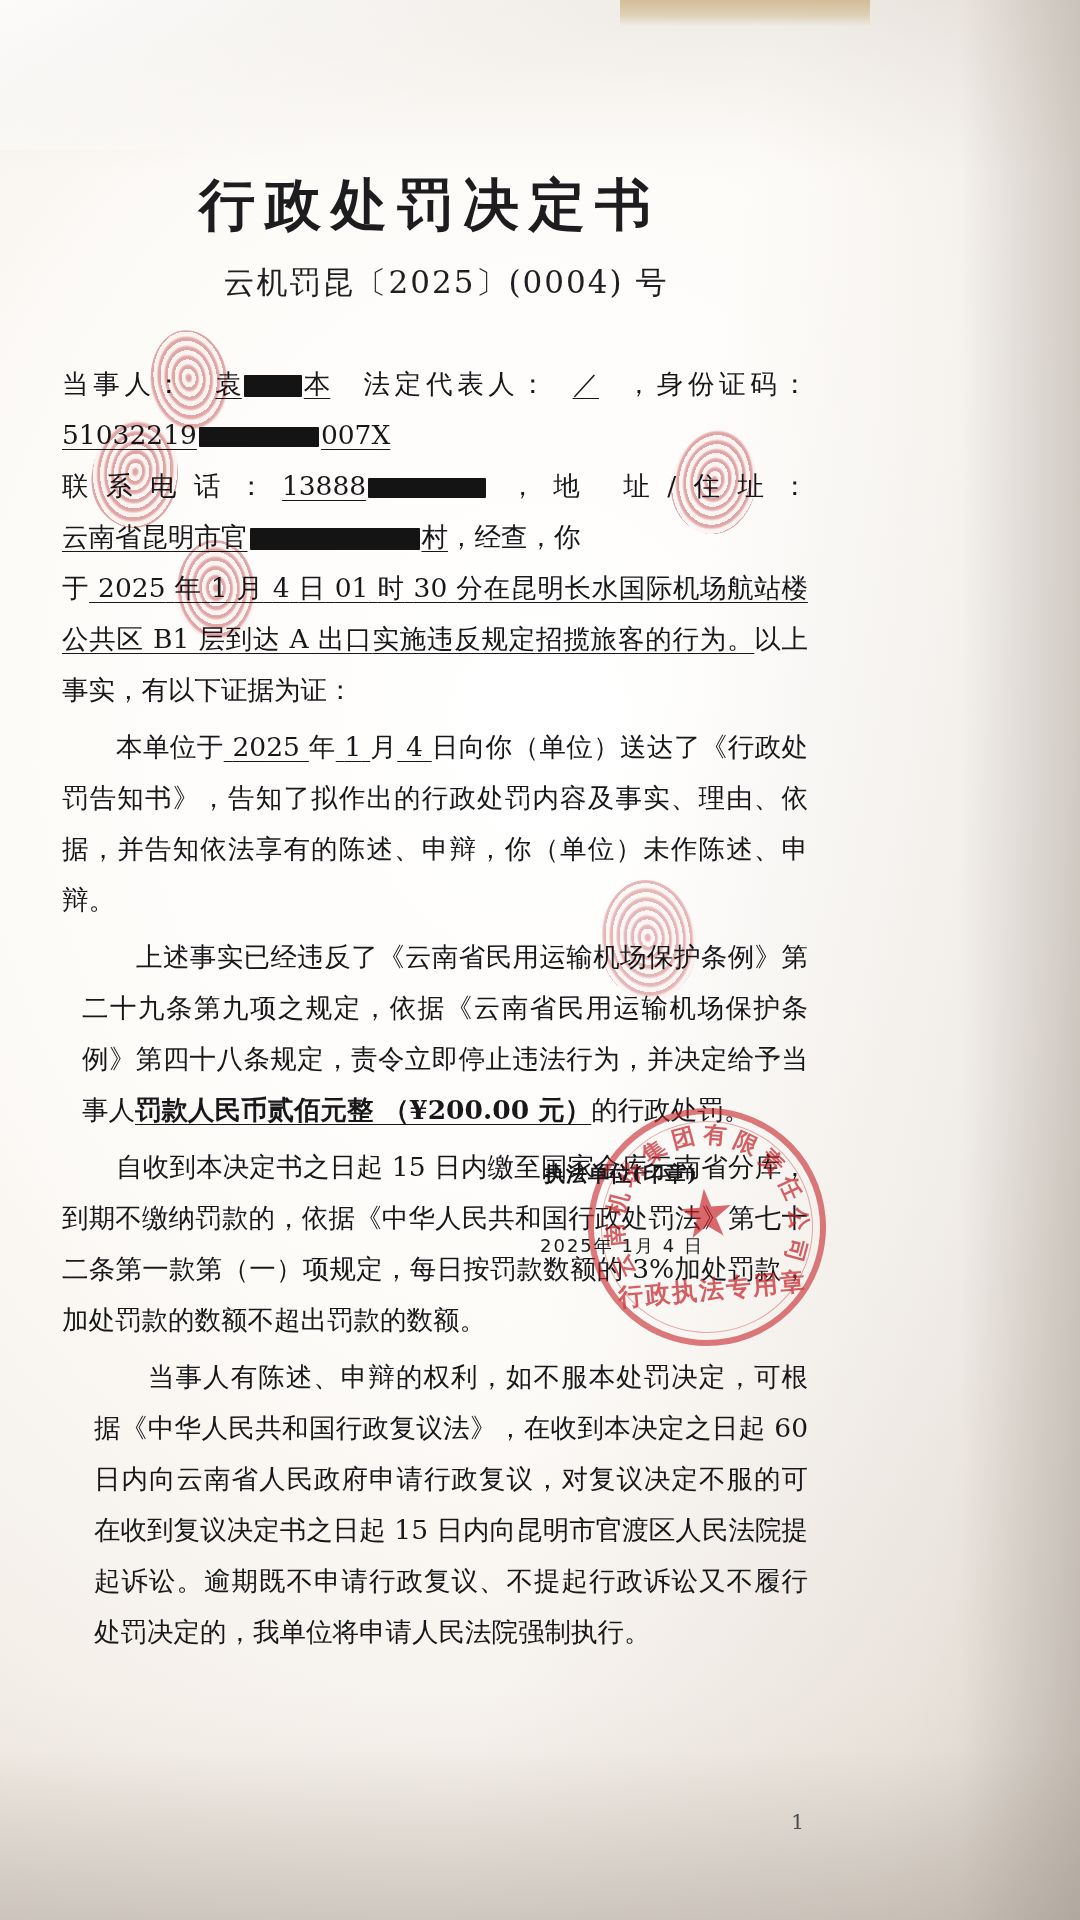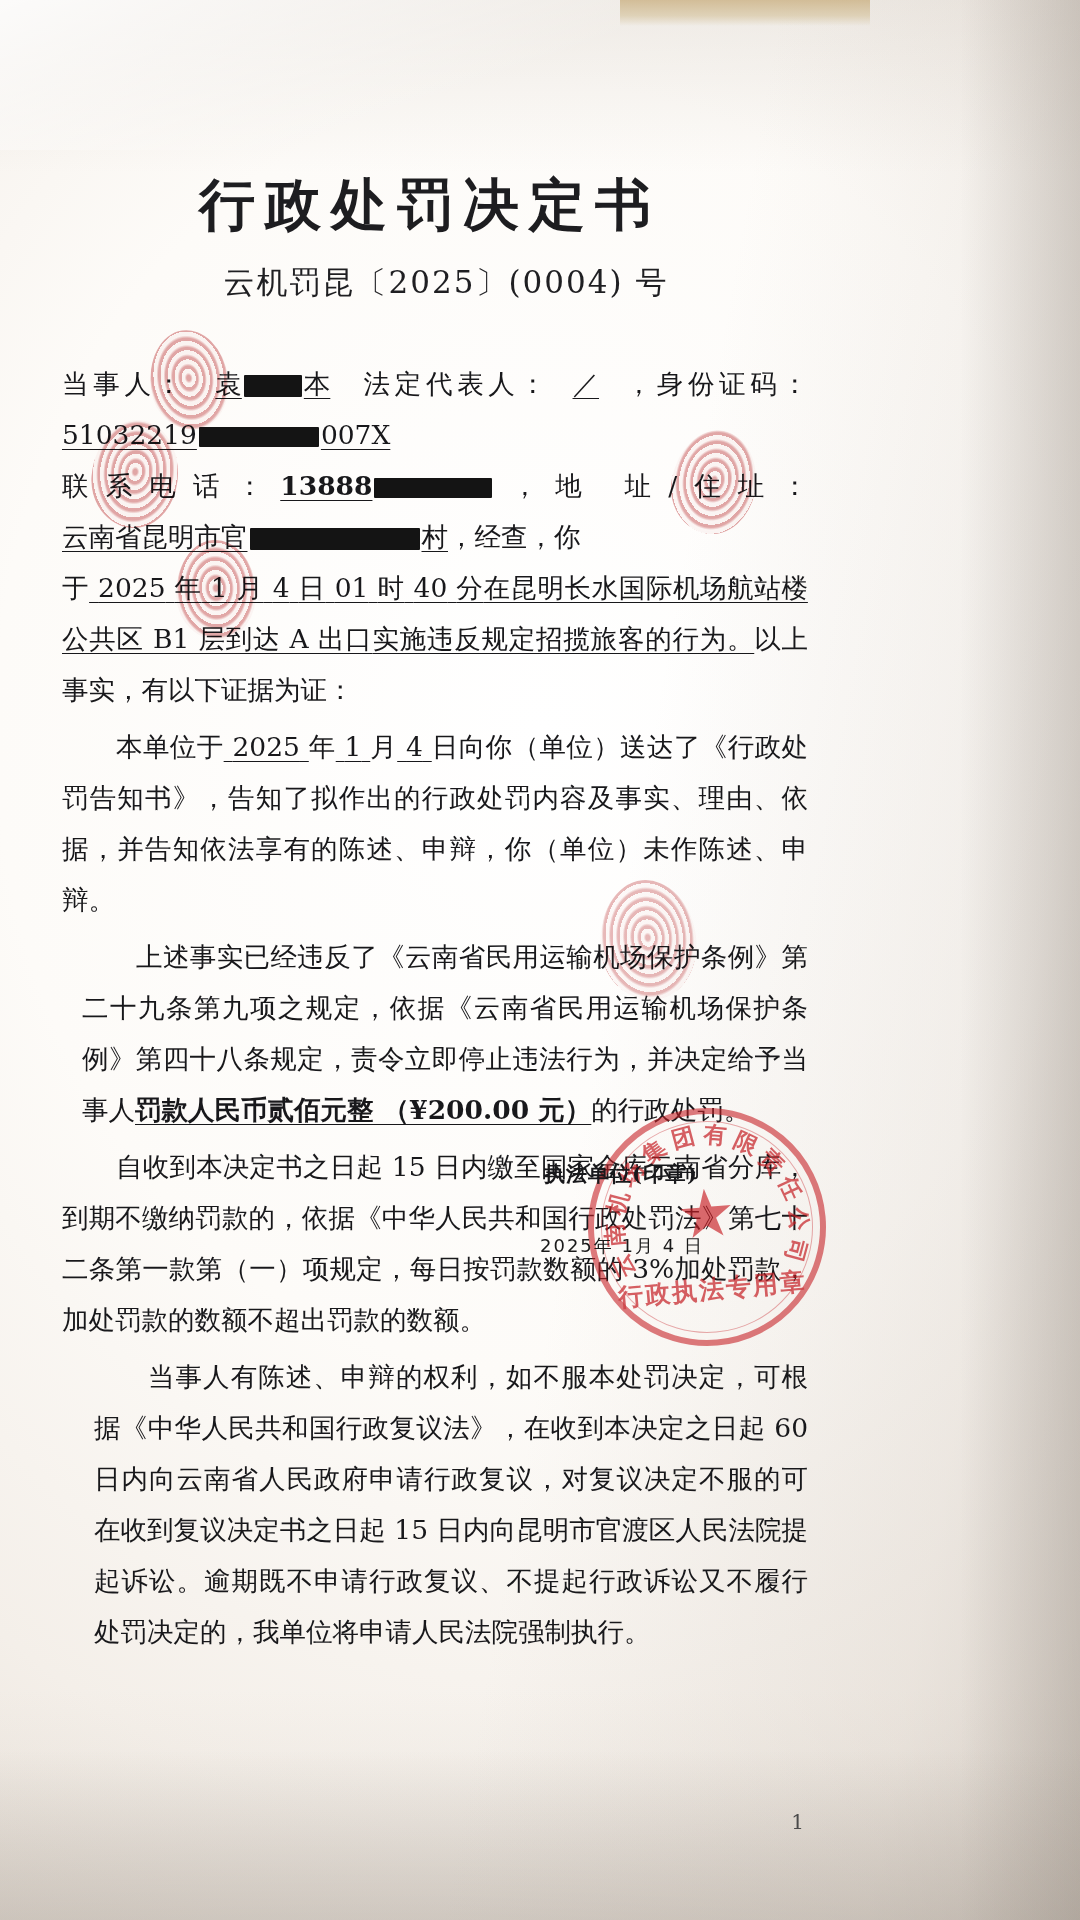--- a/index.html
+++ b/index.html
@@ -245,25 +245,25 @@
 
   <div class="docnum">云机罚昆〔2025〕(0004) 号</div>
 
   <div class="body">
 
     <div class="para">
       <span>当事人：</span><span class="u" style="display:inline-block;min-width:172px;text-align:center;position:relative;"><span style="position:relative;">袁</span><span class="redact" style="width:58px;height:22px;margin:0 2px;"></span><span>本</span></span><span>法定代表人：</span><span class="u" style="display:inline-block;min-width:70px;text-align:center;">／</span>，<span>身份证码：</span><span class="u" style="display:inline-block;min-width:250px;">51032219<span class="redact" style="width:120px;height:20px;margin:0 2px;"></span>007X</span>
     </div>
 
     <div class="para">
-      <span>联系电话：</span><span class="u" style="display:inline-block;min-width:210px;font-weight:bold;">13888<span class="redact" style="width:118px;height:20px;margin:0 2px;"></span></span>，<span>地  址/住址：</span><span class="u" style="display:inline-block;min-width:310px;">云南省昆明市官<span class="redact" style="width:170px;height:22px;margin:0 2px;"></span>村</span><span>，经查，你</span>
+      <span>联系电话：</span><span class="u" style="display:inline-block;min-width:210px;">13888<span class="redact" style="width:118px;height:20px;margin:0 2px;"></span></span>，<span>地  址/住址：</span><span class="u" style="display:inline-block;min-width:310px;">云南省昆明市官<span class="redact" style="width:170px;height:22px;margin:0 2px;"></span>村</span><span>，经查，你</span>
     </div>
 
     <div class="para">
-      <span>于</span><span class="u"> <span>2025</span> <span>年</span> <span>1</span> <span>月</span> <span>4</span> <span>日</span> <span>01</span> <span>时</span> <span>40</span> <span>分</span><span>在昆明长水国际机场航站楼公共区 B1 层到达 A 出口</span><span>实施违反规定招揽旅客的行为。</span></span><span>以上事实，有以下证据为证：</span>
+      <span>于</span><span class="u"> <span>2025</span> <span>年</span> <span>1</span> <span>月</span> <span>4</span> <span>日</span> <span>01</span> <span>时</span> <span>30</span> <span>分</span><span>在昆明长水国际机场航站楼公共区 B1 层到达 A 出口</span><span>实施违反规定招揽旅客的行为。</span></span><span>以上事实，有以下证据为证：</span>
     </div>
 
 
     <div class="para indent" style="margin-top:6px;">
       <span>本单位于</span><span class="u"> <span>2025</span> </span><span>年</span><span class="u"> <span>1</span> </span><span>月</span><span class="u"> <span>4</span> </span><span>日</span><span>向你（单位）送达了《行政处罚告知书》，告知了拟作出的行政处罚内容及事实、理由、依据，并告知依法享有的陈述、申辩，你（单位）未作陈述、申辩。</span>
     </div>
 
     <div class="para indent" style="margin-top:6px;margin-left:20px;">
       <span>上述事实已经违反了《云南省民用运输机场保护条例》第二十九条第九项之规定，依据《云南省民用运输机场保护条例》第四十八条规定，责令立即停止违法行为，并决定给予当事人</span><span class="bold u">罚款人民币贰佰元整 （¥200.00 元）</span><span>的行政处罚。</span>
     </div>

